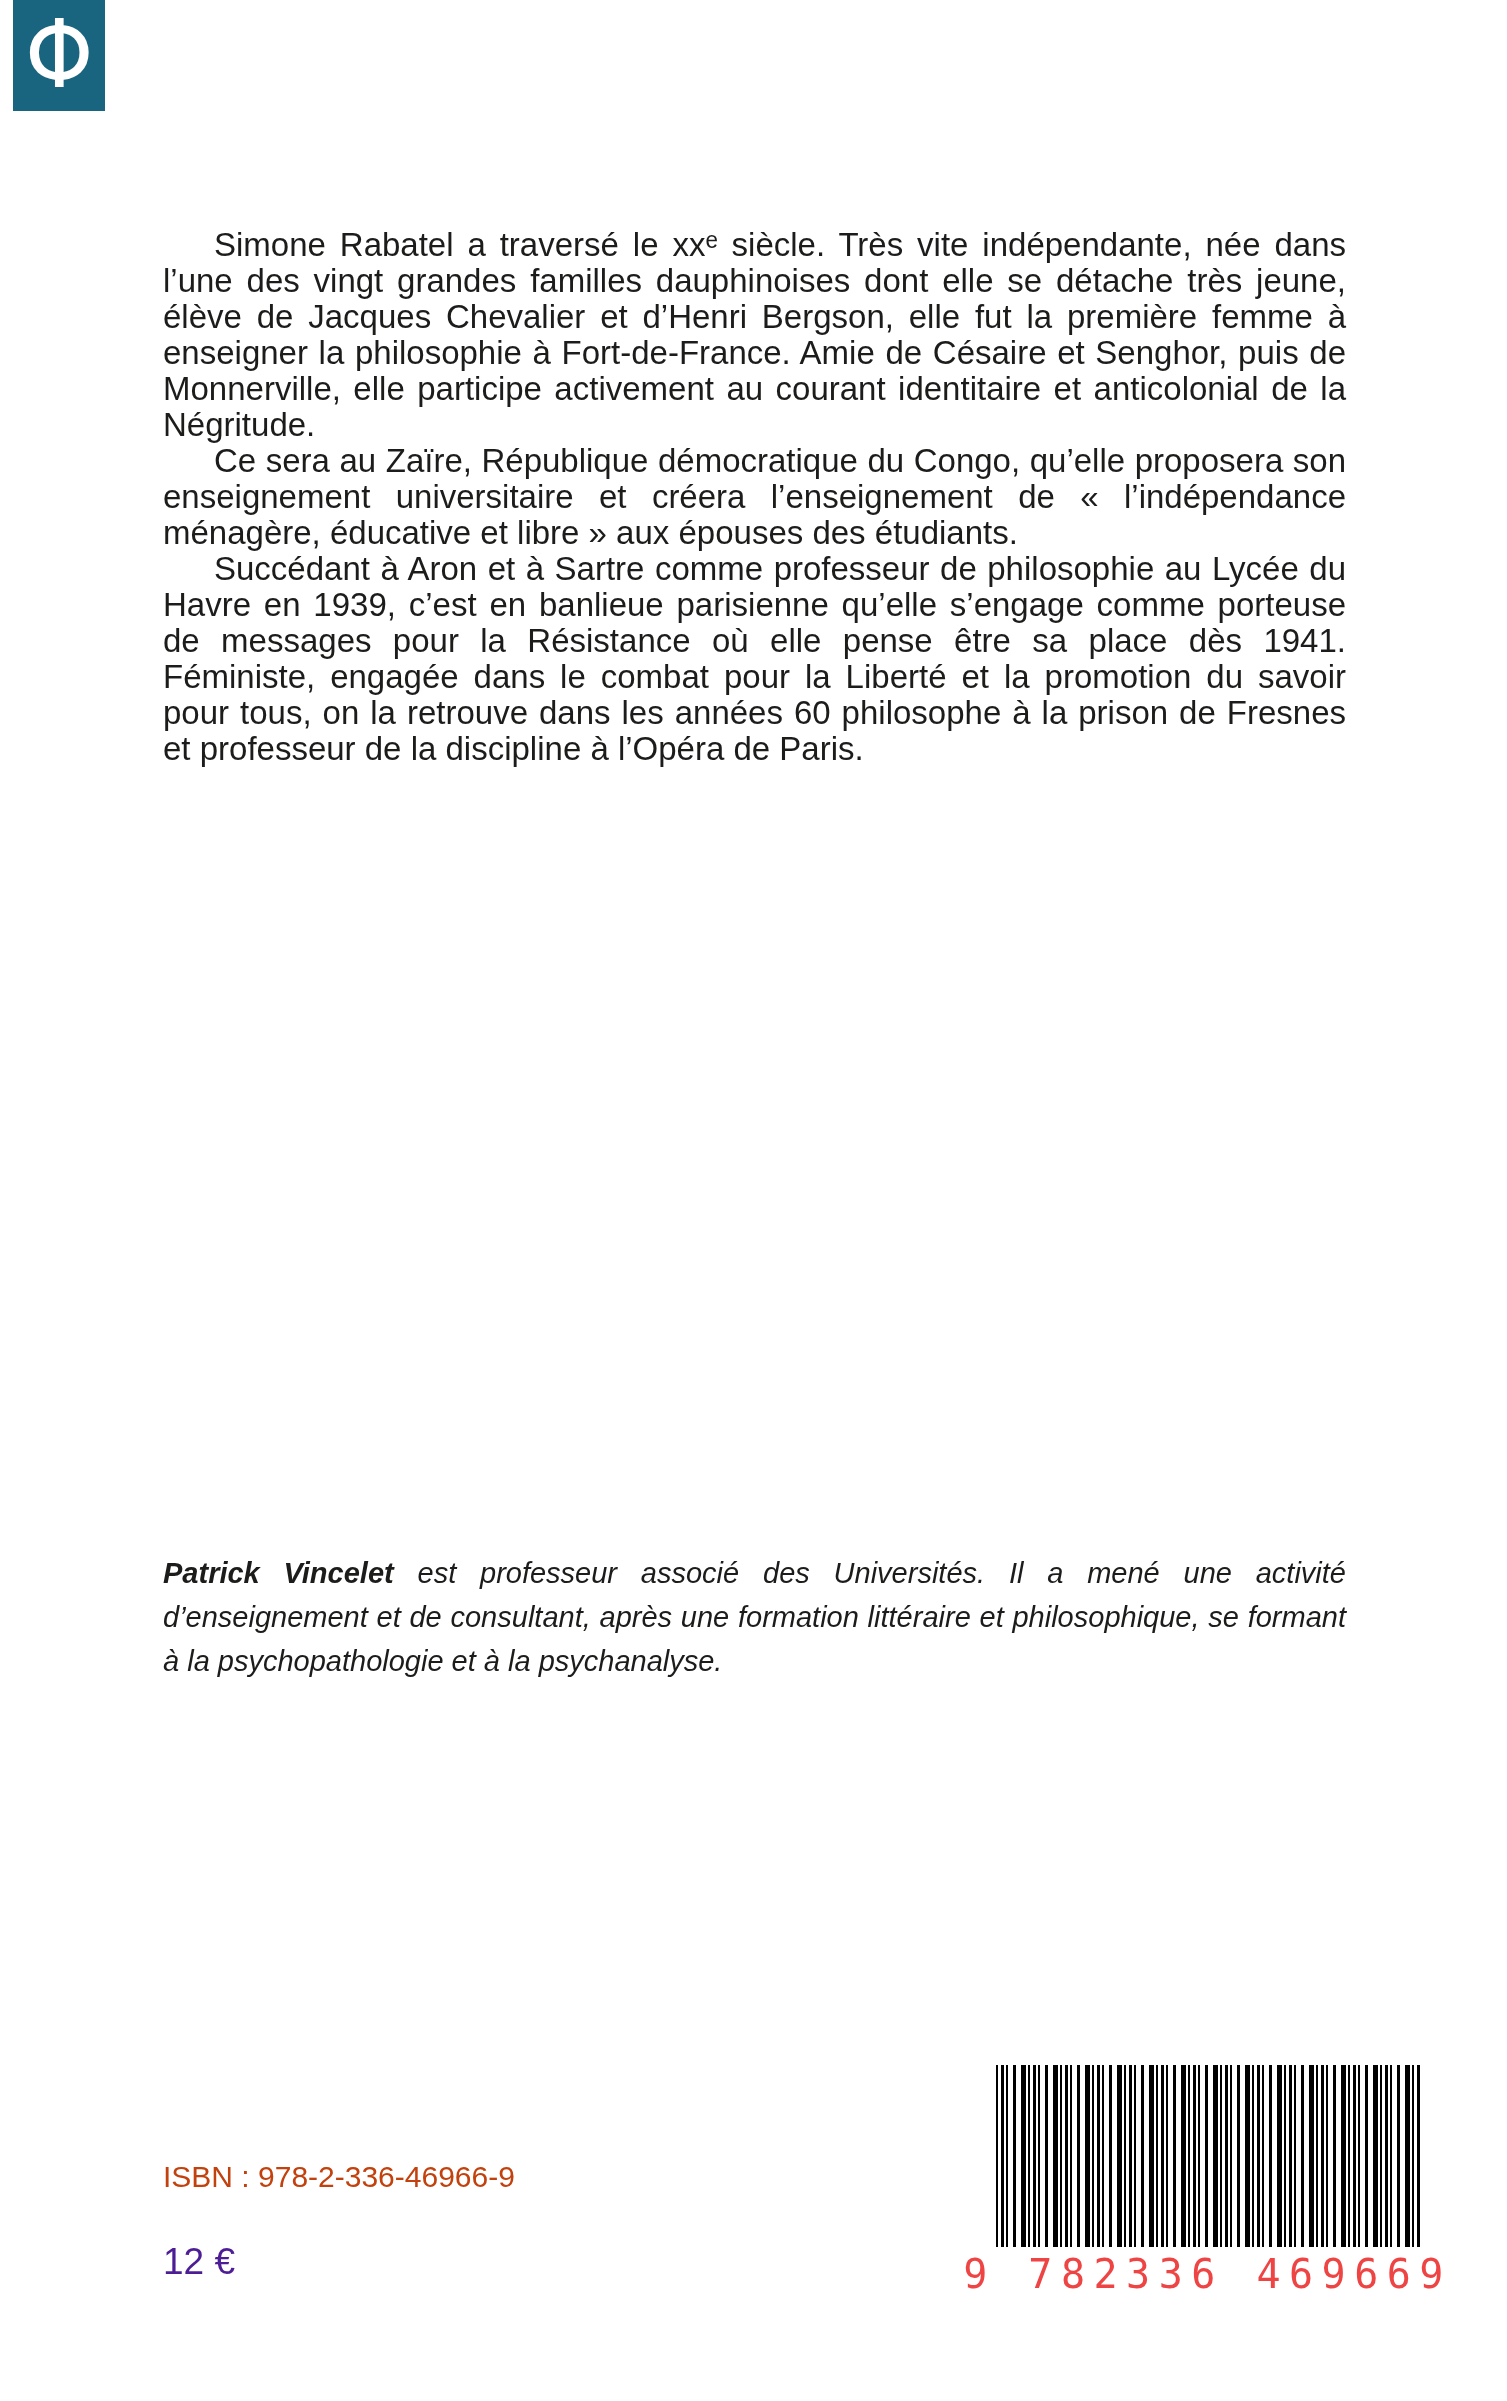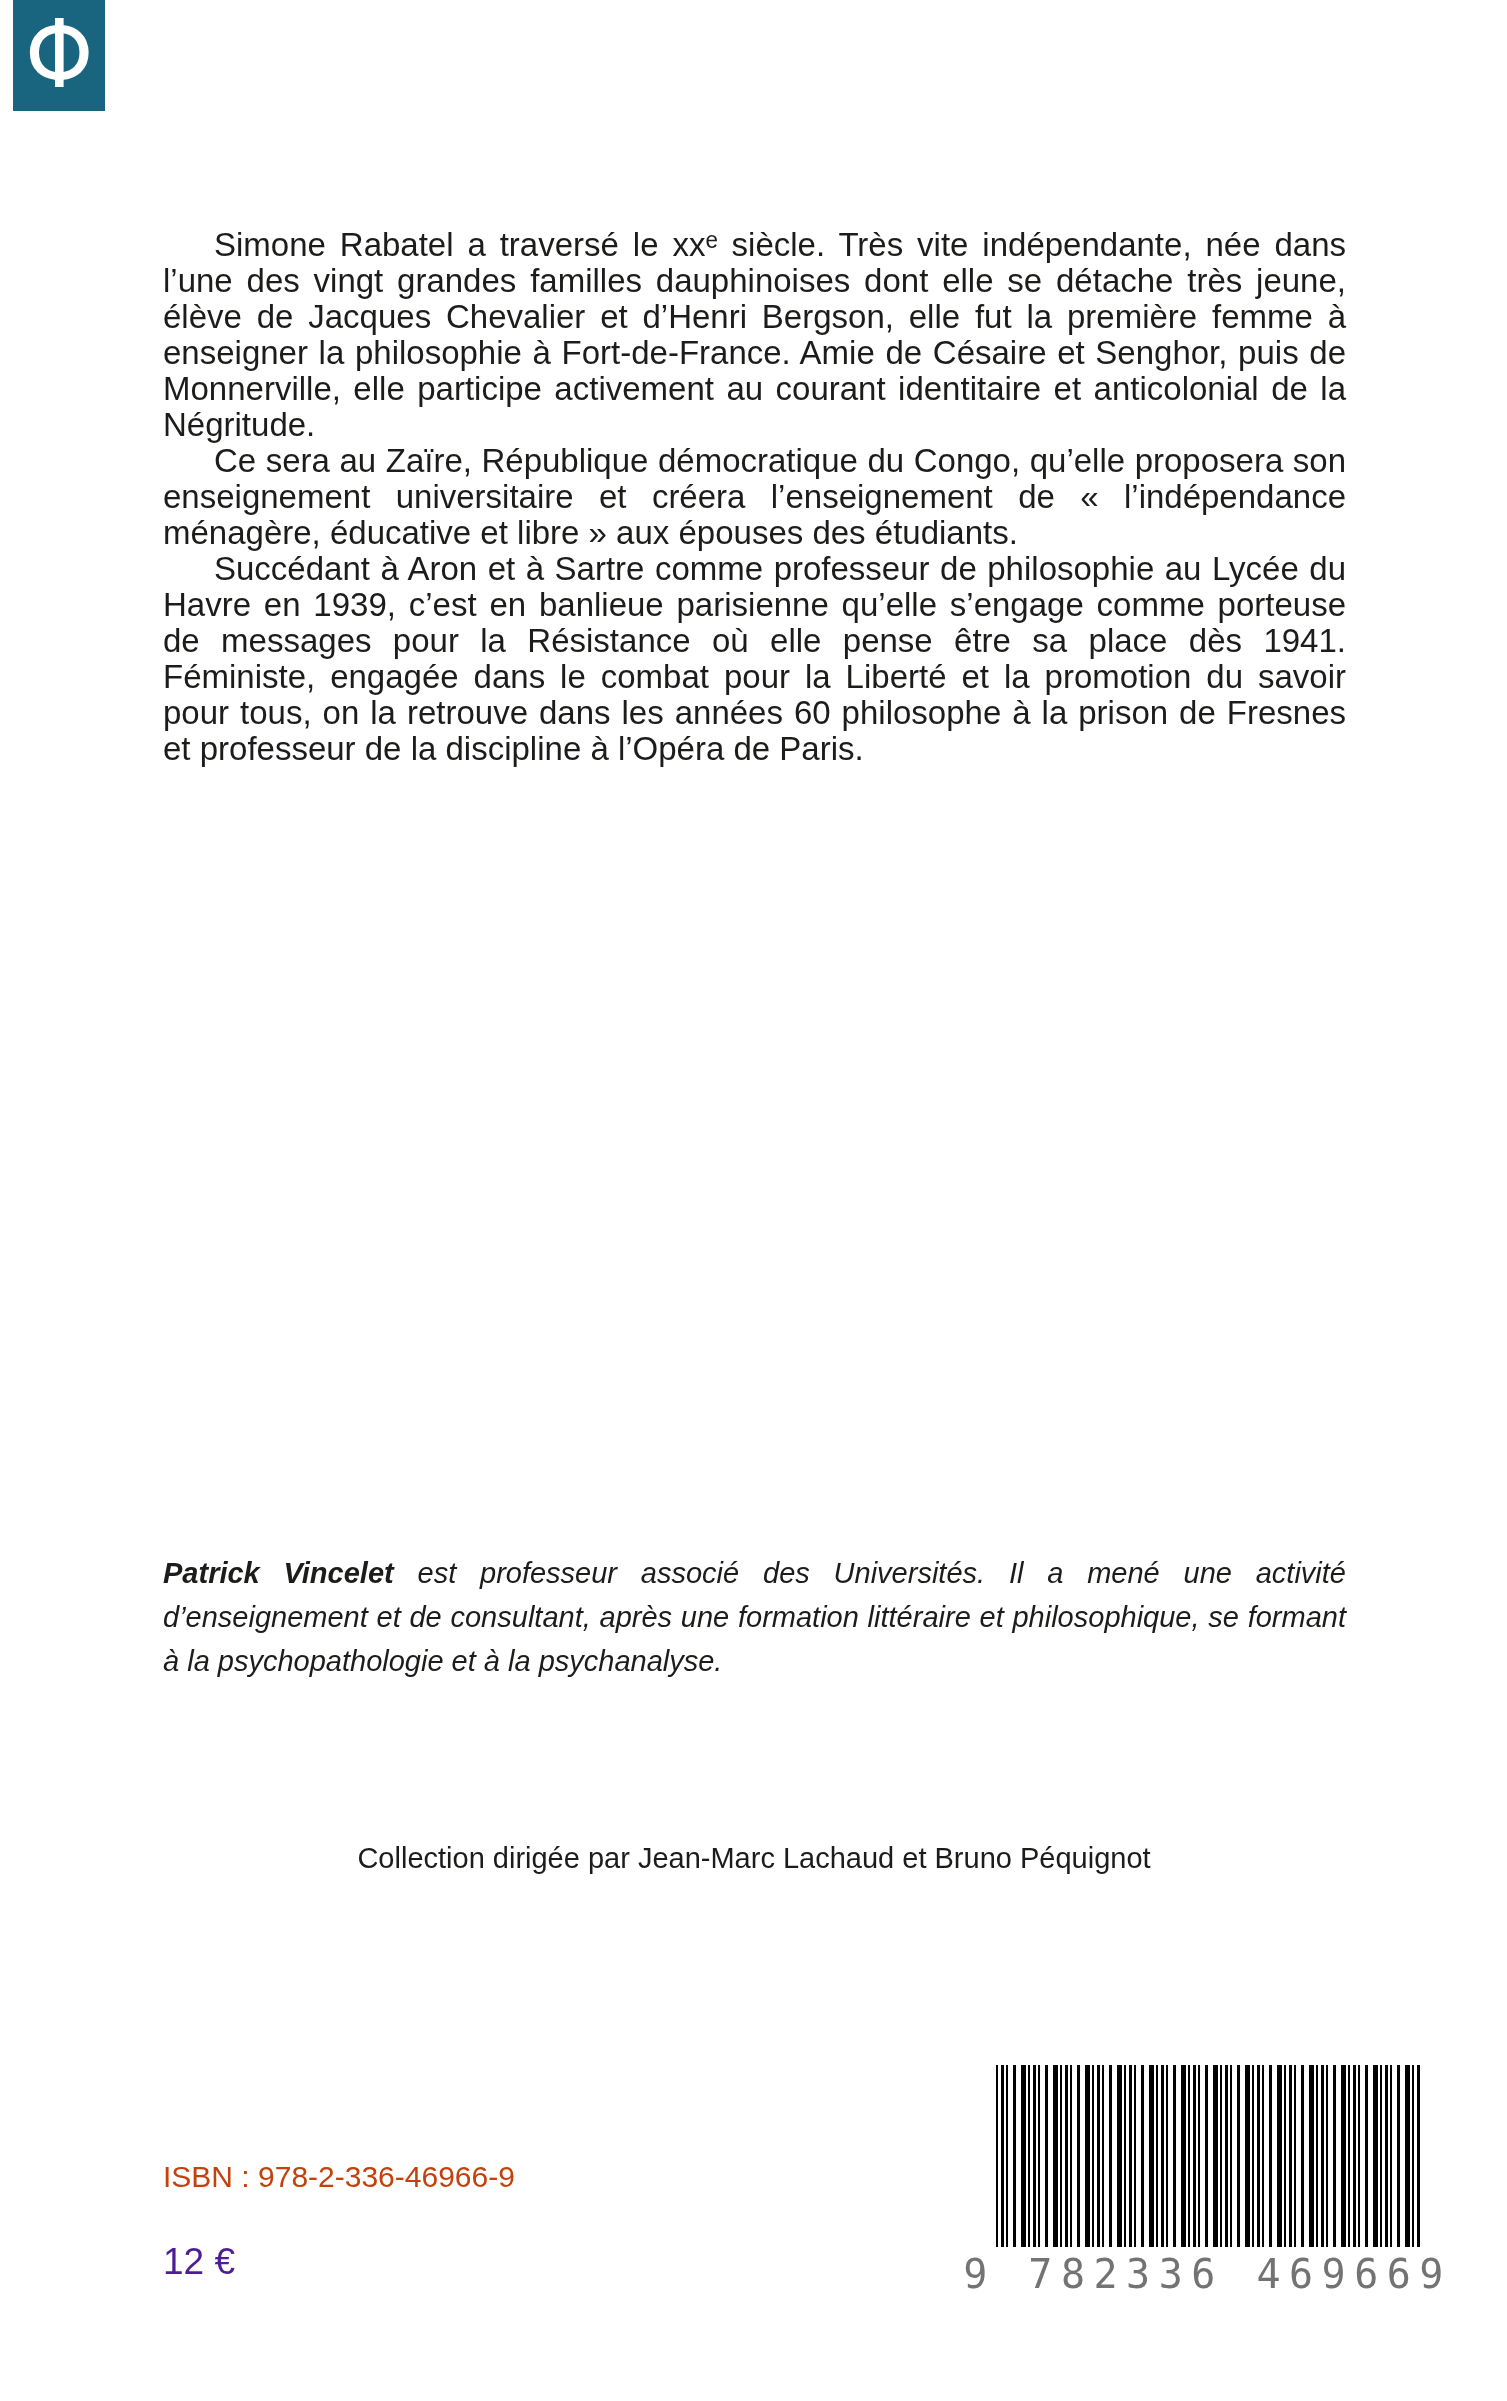--- a/index.html
+++ b/index.html
@@ -135,21 +135,21 @@
       #000000 4.7px 8.5px, #ffffff 8.5px 10.4px,
       #000000 10.4px 12.3px, #ffffff 12.3px 17px,
       #000000 17px 20px, #ffffff 20px 24.6px,
       #000000 24.6px 30px, #ffffff 30px 32px);
   }
   .barcode-digits {
     margin-top: 3.8px;
     font-family: "DejaVu Sans Mono", monospace;
     font-size: 40px;
     letter-spacing: 8.5px;
-    color: #737373;
+    color: #ef4444;
     white-space: nowrap;
   }
 </style>
 </head>
 <body>
 
 <div class="page">
 
   <div class="logo">
     <span class="phi">Φ</span>
@@ -157,21 +157,20 @@
 
 
   <div class="body-text">
     <p>Simone Rabatel a traversé le xxᵉ siècle. Très vite indépendante, née dans l’une des vingt grandes familles dauphinoises dont elle se détache très jeune, élève de Jacques Chevalier et d’Henri Bergson, elle fut la première femme à enseigner la philosophie à Fort-de-France. Amie de Césaire et Senghor, puis de Monnerville, elle participe activement au courant identitaire et anticolonial de la Négritude.</p>
     <p>Ce sera au Zaïre, République démocratique du Congo, qu’elle proposera son enseignement universitaire et créera l’enseignement de « l’indépendance ménagère, éducative et libre » aux épouses des étudiants.</p>
     <p>Succédant à Aron et à Sartre comme professeur de philosophie au Lycée du Havre en 1939, c’est en banlieue parisienne qu’elle s’engage comme porteuse de messages pour la Résistance où elle pense être sa place dès 1941. Féministe, engagée dans le combat pour la Liberté et la promotion du savoir pour tous, on la retrouve dans les années 60 philosophe à la prison de Fresnes et professeur de la discipline à l’Opéra de Paris.</p>
   </div>
 
   <p class="bio"><span class="bio-name">Patrick Vincelet</span><span> est professeur associé des Universités. Il a mené une activité d’enseignement et de consultant, après une formation littéraire et philosophique, se formant à la psychopathologie et à la psychanalyse.</span></p>
 
-  <div class="collection">Collection dirigée par Jean-Marc Lachaud et Bruno Péquignot</div>
 
   <div class="isbn">ISBN : 978-2-336-46966-9</div>
 
   <div class="price">12 €</div>
 
   <div class="barcode">
     <div class="barcode-bars"></div>
     <div class="barcode-digits">9 782336 469669</div>
   </div>
 

